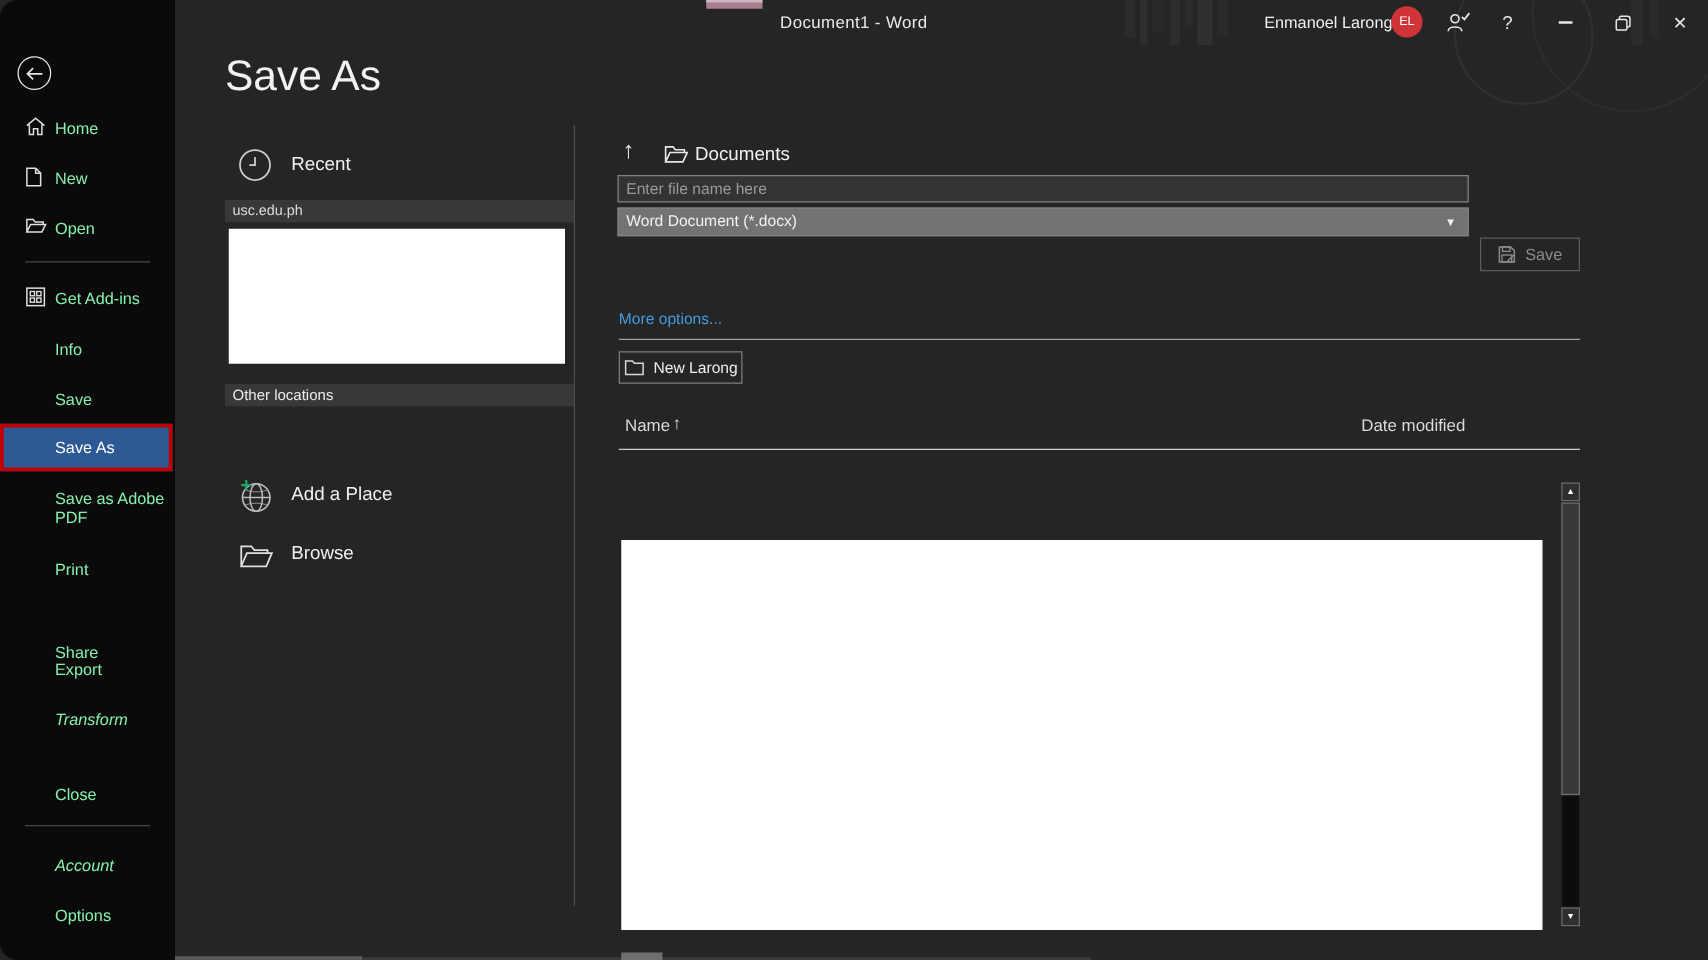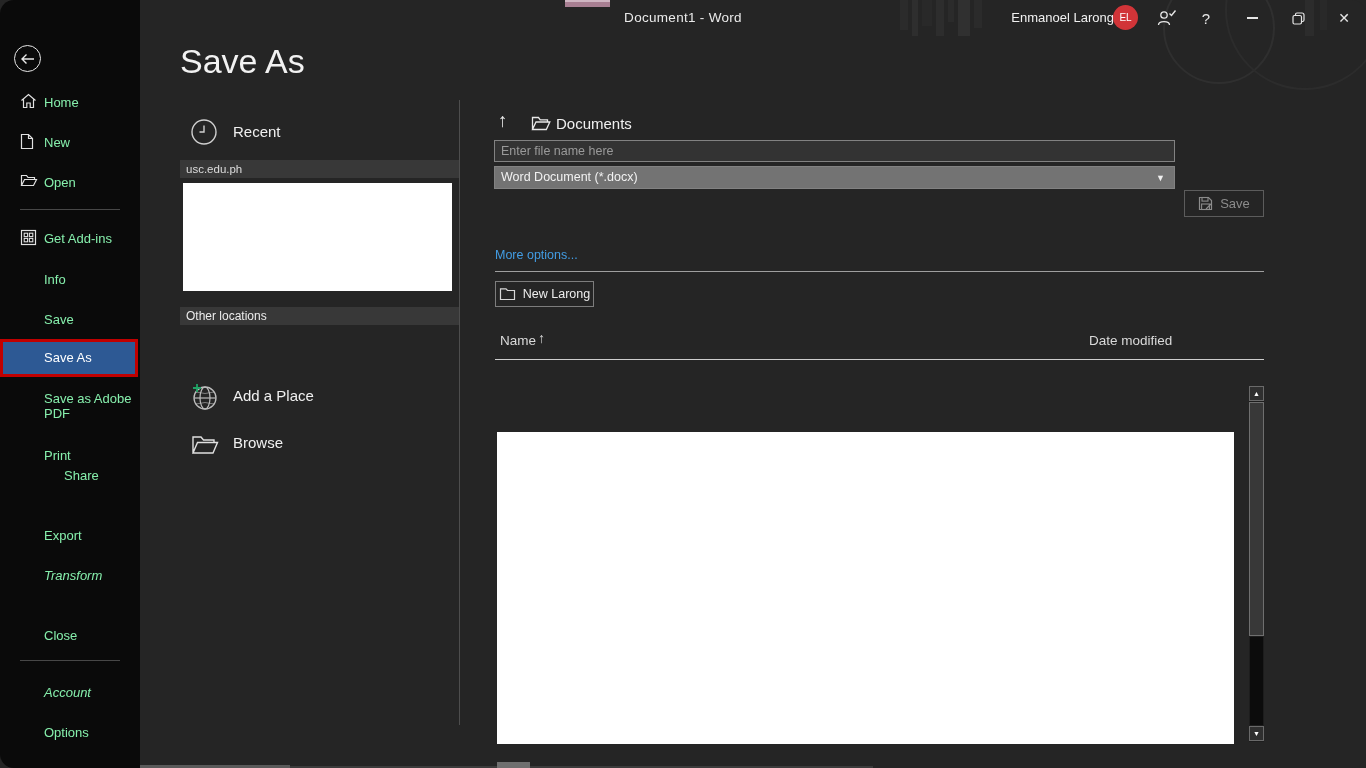--- a/index.html
+++ b/index.html
@@ -172,21 +172,21 @@
     <div class="saveas-annot">
       <span class="lbl">Save As</span>
     </div>
 
     <div class="side-item" style="top:389px;height:36px;">
         <span class="lbl">Save as Adobe PDF</span>
       </div>
     <div class="side-item" style="top:446px;">
         <span class="lbl">Print</span>
       </div>
-    <div class="side-item" style="top:466px;margin-left:20px;">
+    <div class="side-item" style="top:512px;">
         <span class="lbl">Share</span>
       </div>
     <div class="side-item" style="top:526px;">
         <span class="lbl">Export</span>
       </div>
     <div class="side-item" style="top:566px;font-style:italic;">
         <span class="lbl">Transform</span>
       </div>
     <div class="side-item" style="top:606px;margin-top:20px;">
         <span class="lbl">Close</span>

